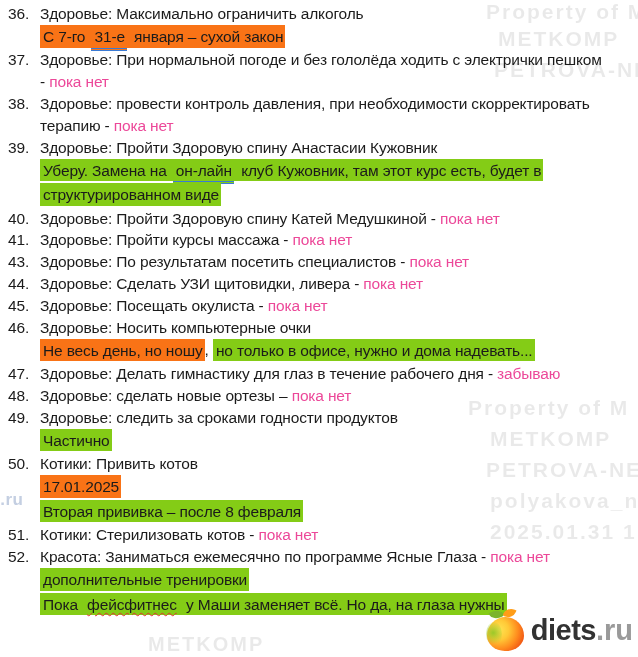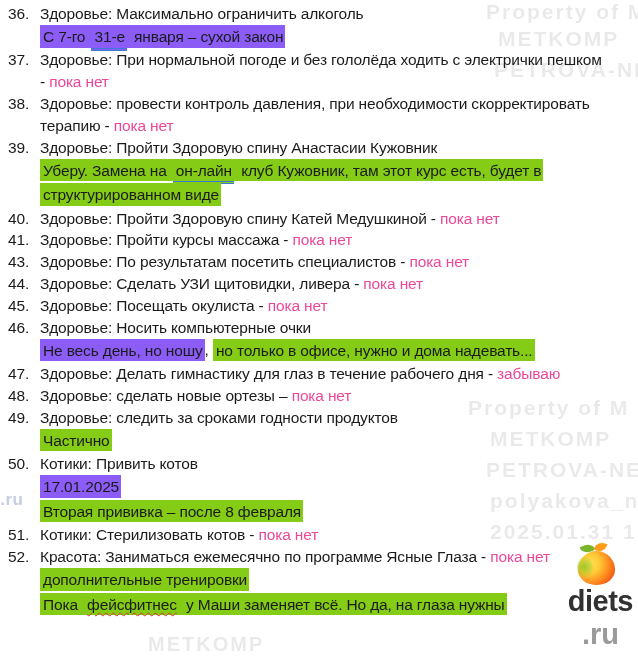--- a/index.html
+++ b/index.html
@@ -17,26 +17,26 @@
   
   #rows{position:relative;z-index:2;padding-top:3px;}
   .row{
     position:relative;height:21.8px;line-height:21.8px;
     font-size:15.5px;color:#1b1b1b;letter-spacing:-0.15px;
   }
   .row.tall{height:24.6px;line-height:24.6px;}
   .num{position:absolute;left:8px;top:0;}
   .content{display:block;margin-left:40px;white-space:pre;}
   .red{color:#ec4899;}
-  .hl-green{background:#8b5cf6;padding:2.5px 2px 3px 3px;}
+  .hl-green{background:#f97316;padding:2.5px 2px 3px 3px;}
   .hl-yellow{background:#84cc16;padding:2.5px 2px 3px 3px;}
   .u-double{border-bottom:3px double #3a7bd5;}
   .u-wavy{text-decoration:underline wavy #e03131 1px;text-underline-offset:3px;}
   
-  .logo{position:absolute;right:5px;bottom:6px;z-index:3;display:flex;align-items:center;cursor:pointer;flex-direction:column;}
+  .logo{position:absolute;right:5px;bottom:6px;z-index:3;display:flex;align-items:center;cursor:pointer;}
   .apple{
     position:relative;width:37px;height:34px;margin-right:7px;margin-top:8px;
     border-radius:50% 50% 48% 48% / 55% 55% 45% 45%;
     background:radial-gradient(circle at 32% 38%, #ffe452 0%, #ffc937 30%, #ff8c1e 58%, #ee4d12 85%, #d93c0c 100%);
   }
   .apple-green{
     position:absolute;left:-1px;top:5px;width:16px;height:24px;border-radius:50%;
     background:radial-gradient(circle at 45% 45%, rgba(150,200,40,0.95) 0%, rgba(150,200,40,0) 72%);
   }
   .leaf-green{

